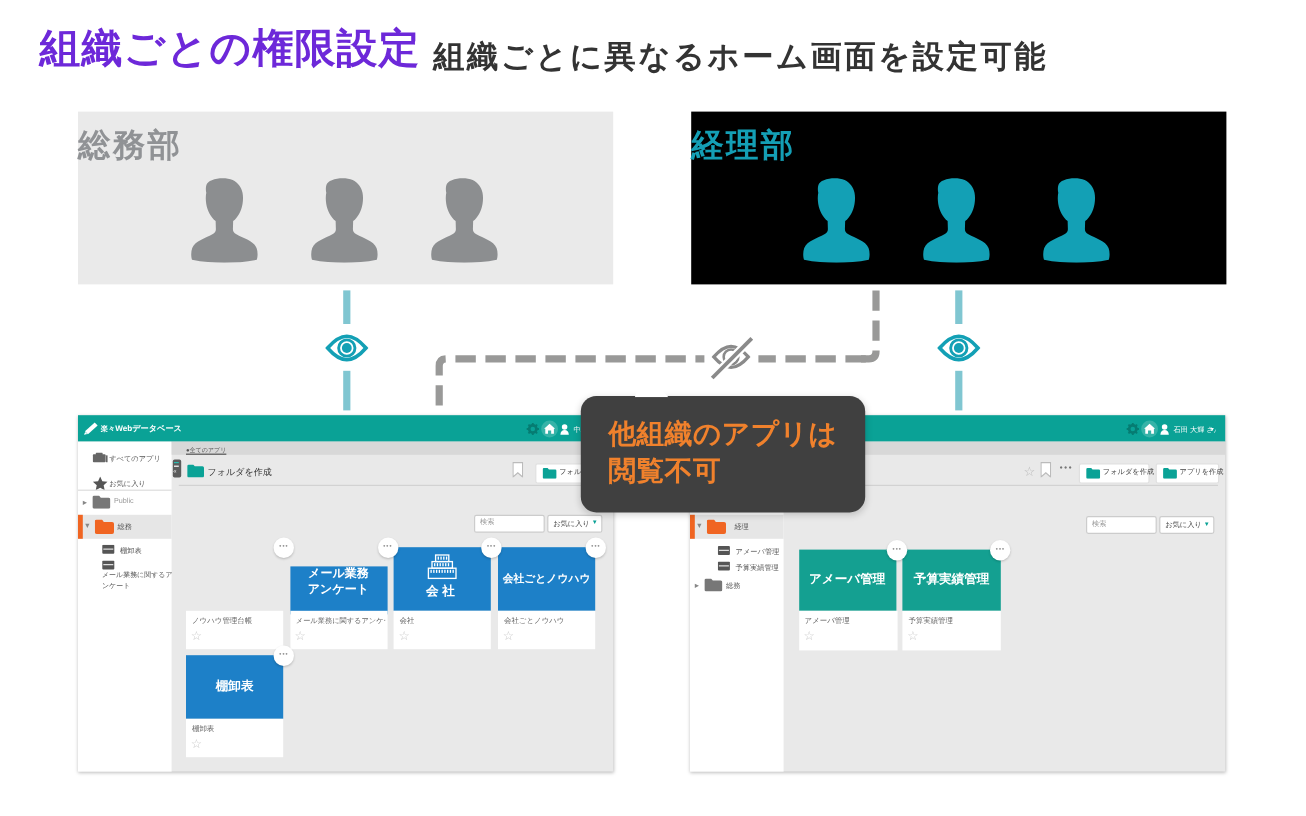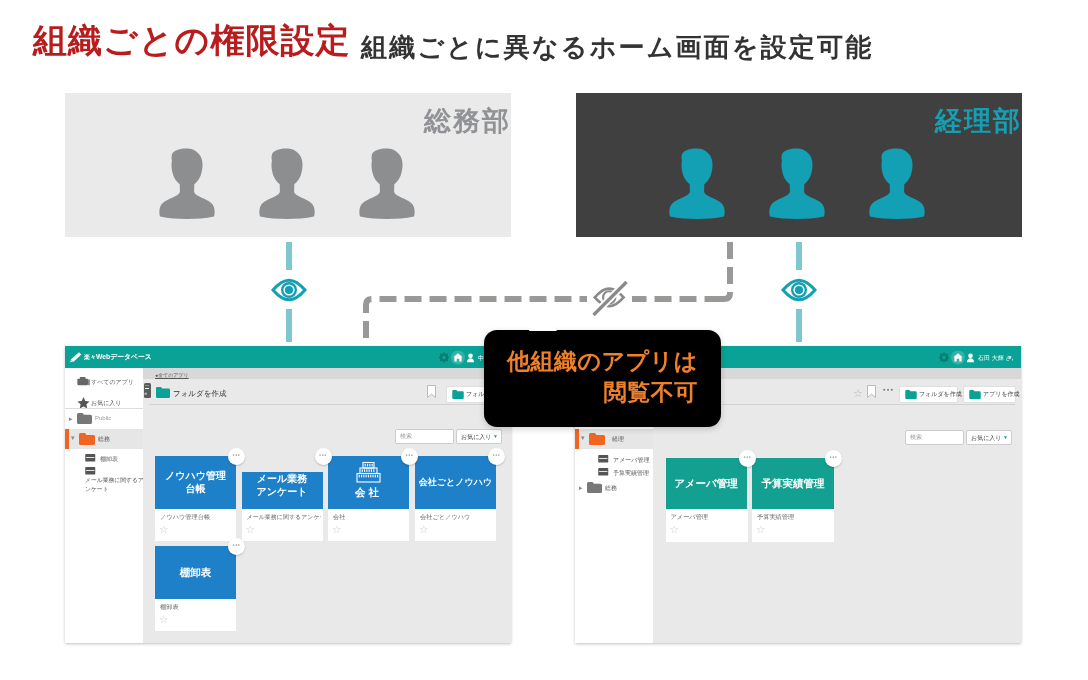--- a/index.html
+++ b/index.html
@@ -1,28 +1,28 @@
 <!DOCTYPE html>
 <html><head>
 <meta charset="utf-8">
 <style>
   html,body{margin:0;padding:0;}
   body{width:1088px;height:680px;position:relative;background:#fff;
        font-family:"Liberation Sans",sans-serif;overflow:hidden;}
   .abs{position:absolute;}
-  .ttl{left:33px;top:18px;font-size:34px;font-weight:bold;color:#b91c1c;letter-spacing:1px;}
+  .ttl{left:33px;top:18px;font-size:34px;font-weight:bold;color:#6d28d9;letter-spacing:1px;}
   .sub{left:361px;top:30px;font-size:26px;font-weight:bold;color:#333;letter-spacing:2.2px;}
   .orgbox{width:446px;height:144px;top:93px;}
-  .orgbox .lbl{width:100%;text-align:right;top:10px;font-size:27px;font-weight:bold;letter-spacing:2px;}
+  .orgbox .lbl{width:100%;text-align:left;top:10px;font-size:27px;font-weight:bold;letter-spacing:2px;}
   .gray{background:#eaeaea;}
   .gray .lbl{color:#909295;}
-  .tealbox{background:#404040;}
+  .tealbox{background:#000000;}
   .tealbox .lbl{color:#149fb5;}
-  .bubble{left:484px;top:330px;width:237px;height:97px;background:#000000;border-radius:13px;
-          box-shadow:0 2px 6px rgba(0,0,0,0.18);z-index:30;text-align:right;}
+  .bubble{left:484px;top:330px;width:237px;height:97px;background:#404040;border-radius:13px;
+          box-shadow:0 2px 6px rgba(0,0,0,0.18);z-index:30;}
   .bubble .txt{left:23px;top:16px;font-size:23px;font-weight:bold;color:#f0812c;line-height:31px;letter-spacing:0.5px;}
   .win{width:446px;top:346px;height:297px;background:#e9e9e9;box-shadow:0 1px 3px rgba(0,0,0,0.25);border-radius:1px;}
   .hdr{left:0;top:0;width:100%;height:22px;background:#0aa296;}
   .side{left:0;top:22px;width:78px;bottom:0;background:#fff;}
   .crumbstrip{left:78px;top:22px;right:0;height:11px;background:#d8d8d8;}
   .cardtop{width:81px;text-align:center;color:#fff;font-weight:bold;}
   .bluetop{background:#1d80c8;height:53px;}
   .tealtop{background:#14a091;height:51px;}
   .cardbot{width:81px;background:#fff;}
   .cardbot .nm{left:5px;top:4px;font-size:6.2px;color:#666;white-space:nowrap;overflow:hidden;max-width:74px;}
@@ -184,21 +184,20 @@
     <div class="abs btn" style="left:381px;top:40px;width:62px;">
       <svg style="position:absolute;left:5px;top:3px;" width="12" height="9" viewBox="0 0 14 11">
         <path d="M0 1.3 Q0 0 1.3 0 L5 0 L6.3 1.6 L12.7 1.6 Q14 1.6 14 2.9 L14 9.7 Q14 11 12.7 11 L1.3 11 Q0 11 0 9.7 Z" fill="#0aa296"></path>
       </svg>
       <span style="margin-left:19px;">フォルダを作成</span>
     </div>
     <div class="abs" style="left:84px;top:58px;width:356px;height:1px;background:#d2d2d2;"></div>
     <div class="abs inp" style="left:330px;top:83px;width:57px;"><span style="margin-left:4px;">検索</span></div>
     <div class="abs btn" style="left:391px;top:83px;width:44px;height:13px;line-height:13px;border-color:#ccc;"><span style="margin-left:4px;">お気に入り</span> <span style="color:#0aa296;font-size:5px;vertical-align:1px;">▼</span></div>
 
-    <div class="abs cardtop bluetop" style="left:90px;top:110px;font-size:10px;line-height:12.5px;padding-top:14px;height:39px;">ノウハウ管理<br>台帳</div>
     <div class="abs cardbot" style="left:90px;top:163px;height:32px;">
       <div class="abs nm">ノウハウ管理台帳</div>
       <div class="abs st">☆</div>
     </div>
     <div class="abs dots" style="left:163px;top:102px;">●●●</div>
     <div class="abs cardtop bluetop" style="left:176.5px;top:110px;font-size:10px;line-height:12.5px;padding-top:1px;height:39px;margin-top:16px;">メール業務<br>アンケート</div>
     <div class="abs cardbot" style="left:176.5px;top:163px;height:32px;">
       <div class="abs nm" style="font-size:6px;">メール業務に関するアンケート</div>
       <div class="abs st">☆</div>
     </div>

